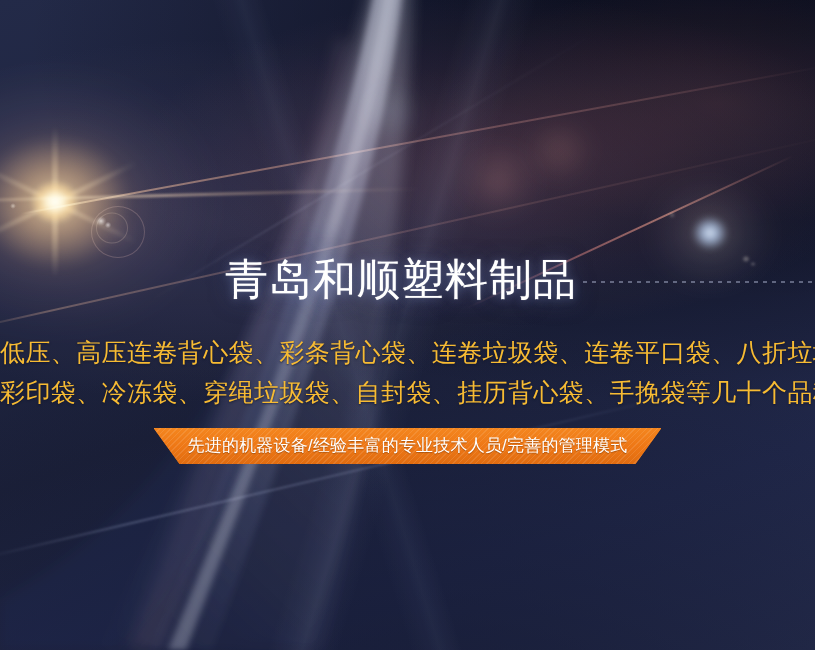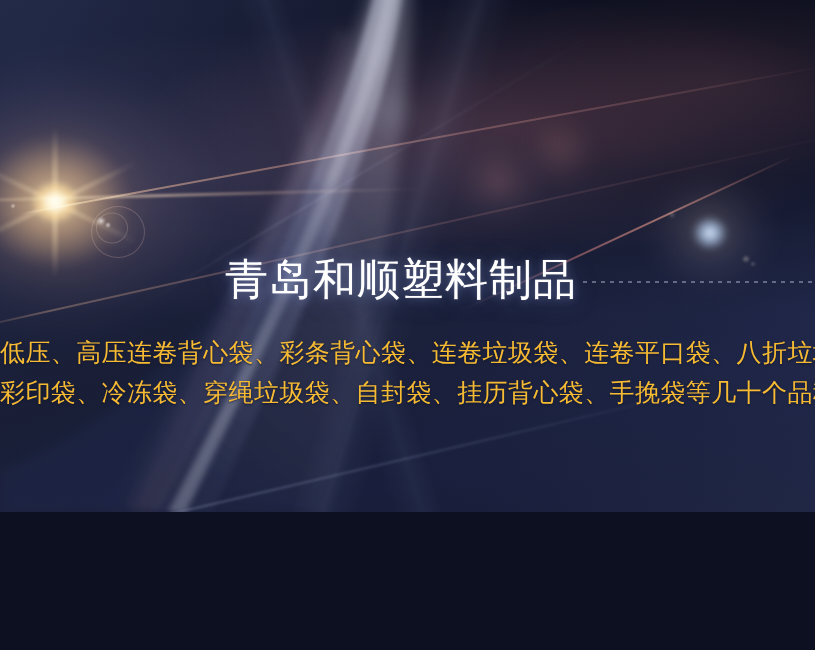--- a/index.html
+++ b/index.html
@@ -9,21 +9,21 @@
     background: #0d1020;
   }
   body {
     font-family: "Liberation Sans", "DejaVu Sans", sans-serif;
   }
 
   
   #banner {
     position: relative;
     width: 815px;
-    height: 512px;
+    height: 650px;
     overflow: hidden;
     background: #1c2038;
     user-select: none;
   }
 
   
   .bg-layer {
     position: absolute;
     inset: 0;
     pointer-events: none;
@@ -495,15 +495,22 @@
     <div id="title-row">
       <h1 id="main-title">青岛和顺塑料制品</h1>
       <div id="title-dots"></div>
     </div>
 
     <div id="product-lines">
       <div class="product-line">低压、高压连卷背心袋、彩条背心袋、连卷垃圾袋、连卷平口袋、八折垃圾袋、</div>
       <div class="product-line">彩印袋、冷冻袋、穿绳垃圾袋、自封袋、挂历背心袋、手挽袋等几十个品种</div>
     </div>
 
+    <div id="ribbon-wrap">
+      <div id="ribbon">
+        <span class="ribbon-flap" style="left:0"></span>
+        <span id="ribbon-label">先进的机器设备/经验丰富的专业技术人员/完善的管理模式</span>
+        <span class="ribbon-flap" style="right:0"></span>
+      </div>
+    </div>
 
   </div>
 </div>
 
 </body></html>

